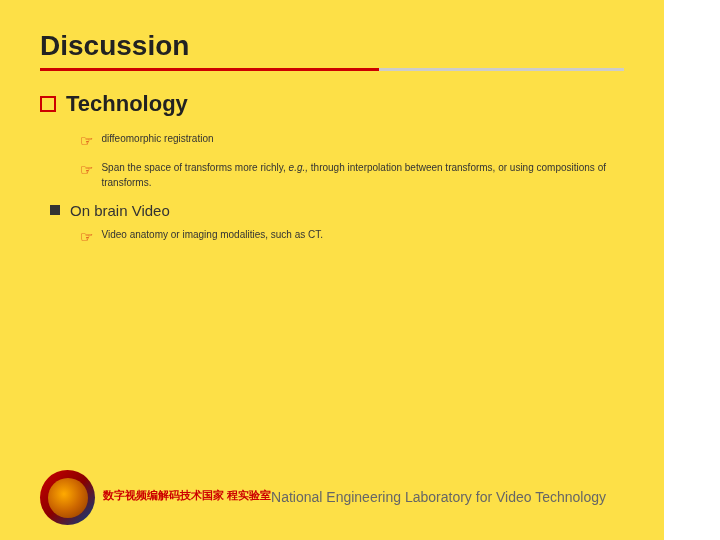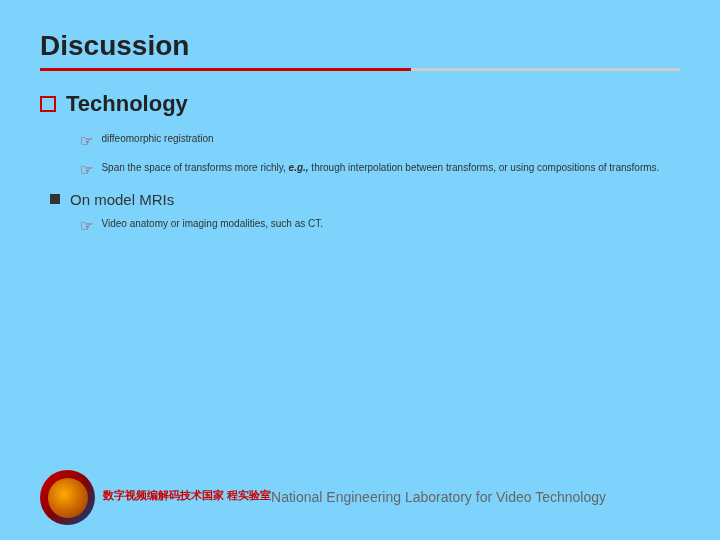--- a/index.html
+++ b/index.html
@@ -10,23 +10,23 @@
 
     body {
       width: 720px;
       height: 540px;
       background: #ffffff;
       font-family: Arial, sans-serif;
       overflow: hidden;
     }
 
     .slide {
-      width: 720px;
+      width: 664px;
       height: 540px;
-      background: #7dd3fc;
+      background: #fde047;
       padding: 30px 40px 20px 40px;
       position: relative;
     }
 
     .title-section {
       margin-bottom: 8px;
     }
 
     .title {
       font-size: 28px;
@@ -120,21 +120,20 @@
     }
 
     .sub-text {
       font-size: 10px;
       color: #333333;
       line-height: 1.5;
     }
 
     .italic {
       font-style: italic;
-      font-weight: bold;
     }
 
     .footer {
       position: absolute;
       bottom: 15px;
       left: 40px;
       display: flex;
       align-items: center;
     }
 
@@ -217,21 +216,21 @@
     <div class="bullet-item">
       <div class="sub-bullet">
         <span class="arrow-symbol">☞</span>
         <span class="sub-text">Span the space of transforms more richly, <span class="italic">e.g.,</span> through interpolation between transforms, or using compositions of transforms.</span>
       </div>
     </div>
 
     <div class="bullet-item">
       <div class="bullet-row">
         <div class="bullet-square"></div>
-        <span class="bullet-text">On model MRIs</span>
+        <span class="bullet-text">On brain Video</span>
       </div>
       <div class="sub-bullet">
         <span class="arrow-symbol">☞</span>
         <span class="sub-text">Video anatomy or imaging modalities, such as CT.</span>
       </div>
     </div>
 
   </div>
 
   <div class="footer">

